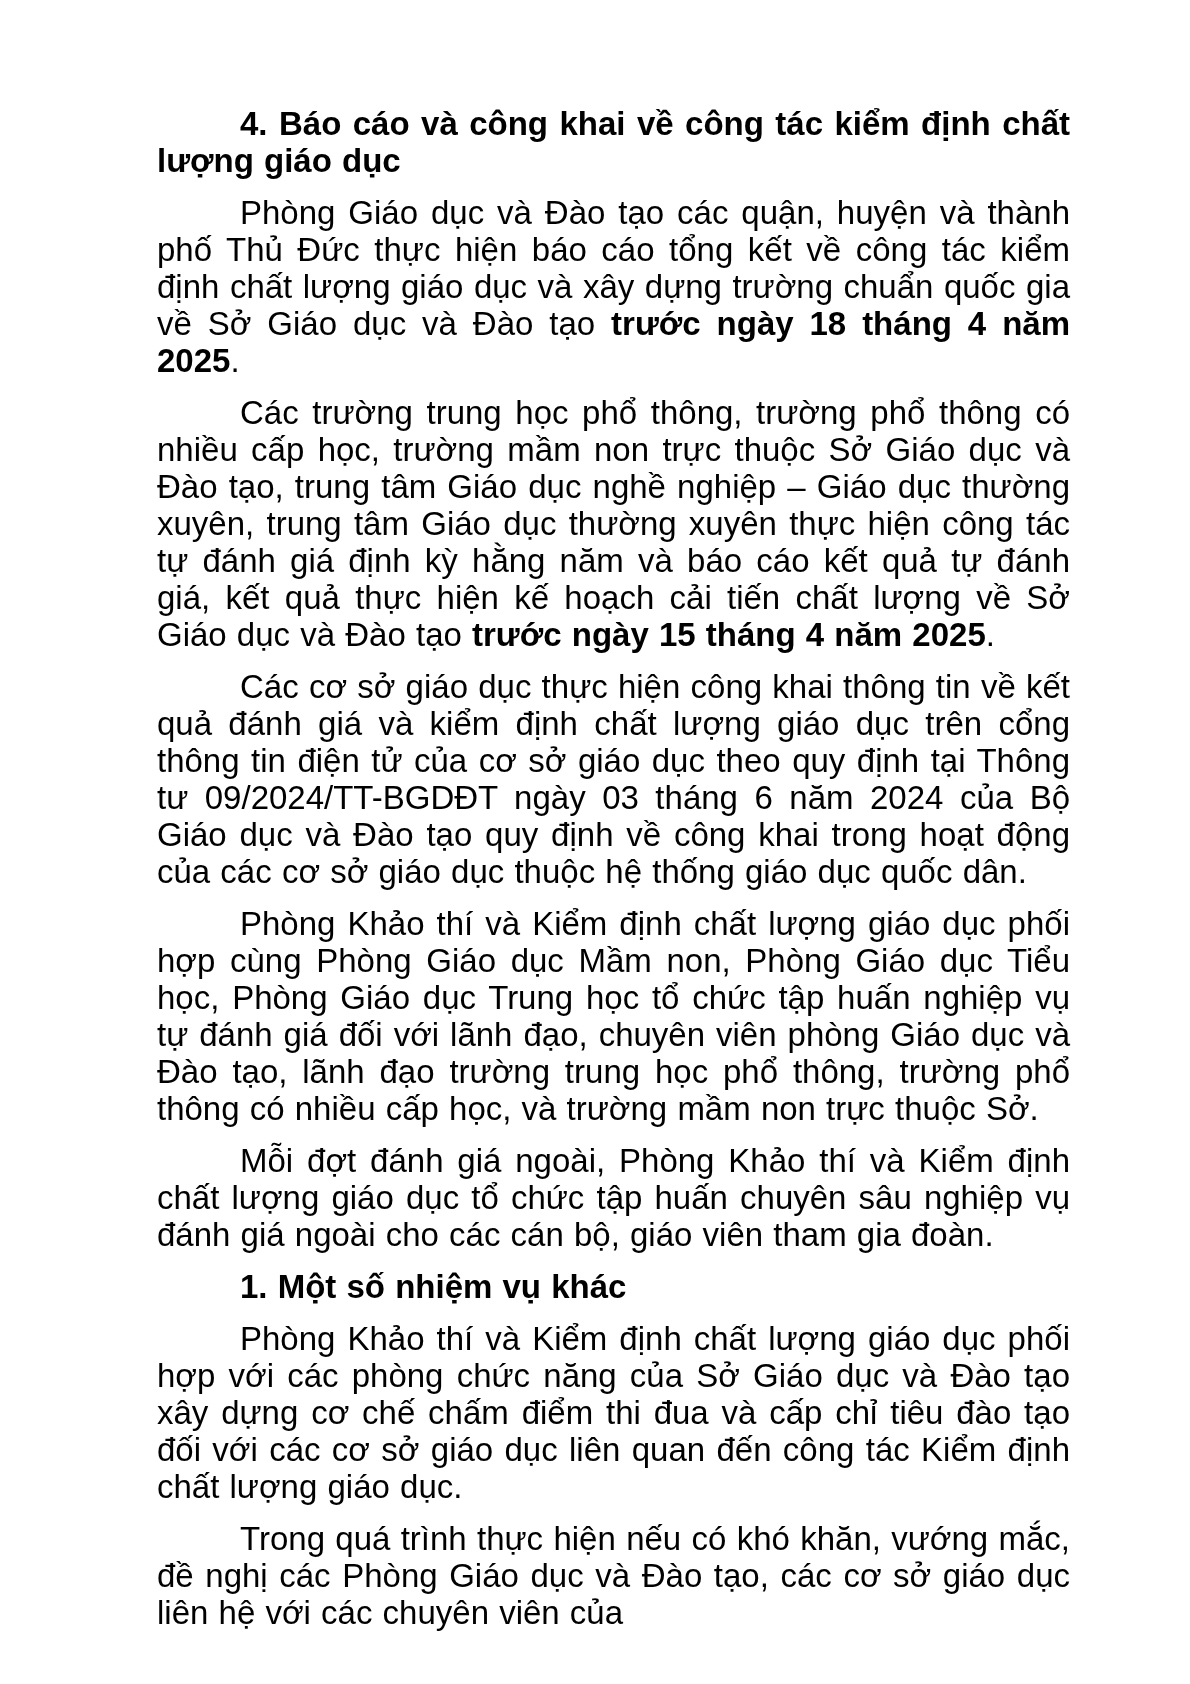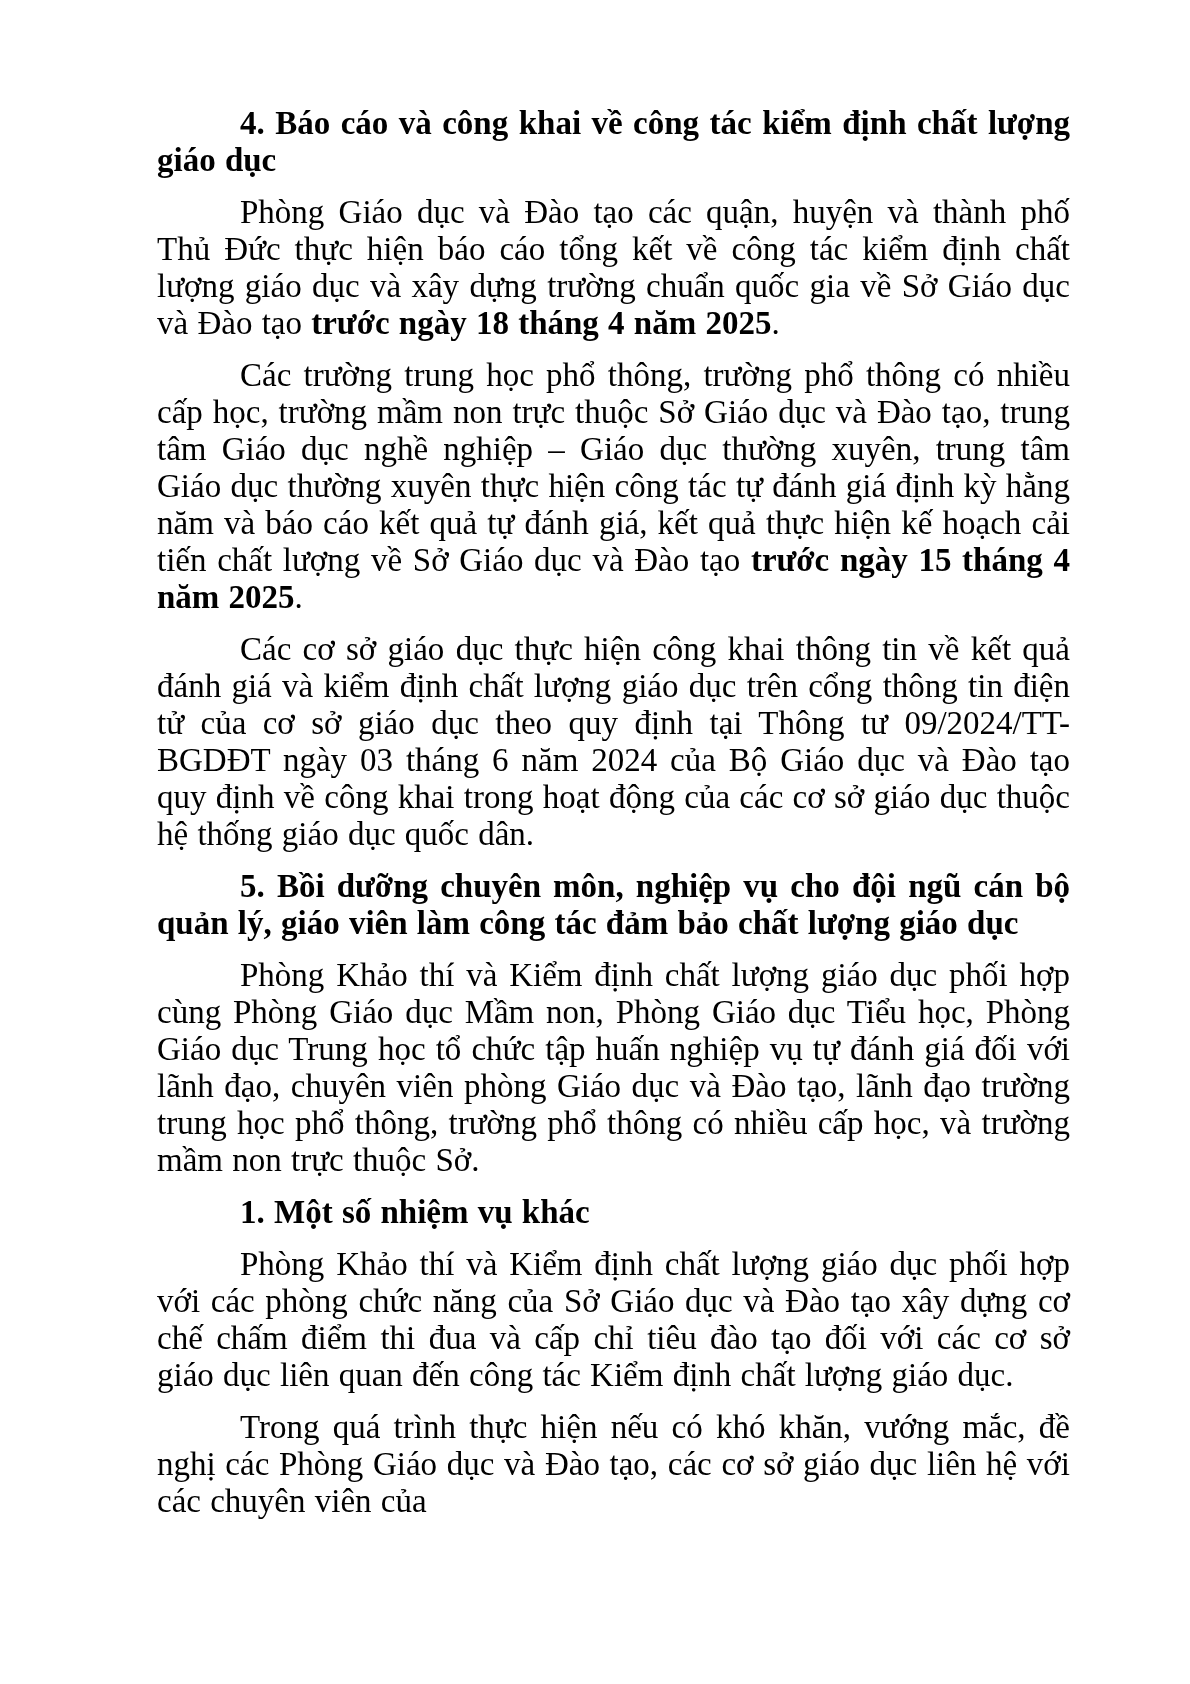--- a/index.html
+++ b/index.html
@@ -2,21 +2,21 @@
 <html lang="vi"><head>
 <meta charset="utf-8">
 <style>
   html, body { margin: 0; padding: 0; background: #ffffff; }
   .page {
     position: relative;
     width: 1190px;
     height: 1684px;
     background: #ffffff;
     color: #000000;
-    font-family: Liberation Serif, serif;
+    font-family: Liberation Sans, sans-serif;
     overflow: hidden;
   }
   .content {
     position: absolute;
     left: 157px;
     top: 105px;
     width: 913px;
   }
   .block {
     margin: 15px 0 0 0;
@@ -33,19 +33,19 @@
 </style>
 </head>
 <body>
 
 <div class="page" style="background: rgb(255, 255, 255); color: rgb(0, 0, 0);">
   <div class="content">
       <p class="block heading"><span class="b">4. Báo cáo và công khai về công tác kiểm định chất lượng giáo dục</span></p>
       <p class="block"><span class="">Phòng Giáo dục và Đào tạo các quận, huyện và thành phố Thủ Đức thực hiện báo cáo tổng kết về công tác kiểm định chất lượng giáo dục và xây dựng trường chuẩn quốc gia về Sở Giáo dục và Đào tạo </span><span class="b">trước ngày 18 tháng 4 năm 2025</span><span class="">.</span></p>
       <p class="block"><span class="">Các trường trung học phổ thông, trường phổ thông có nhiều cấp học, trường mầm non trực thuộc Sở Giáo dục và Đào tạo, trung tâm Giáo dục nghề nghiệp – Giáo dục thường xuyên, trung tâm Giáo dục thường xuyên thực hiện công tác tự đánh giá định kỳ hằng năm và báo cáo kết quả tự đánh giá, kết quả thực hiện kế hoạch cải tiến chất lượng về Sở Giáo dục và Đào tạo </span><span class="b">trước ngày 15 tháng 4 năm 2025</span><span class="">.</span></p>
       <p class="block"><span class="">Các cơ sở giáo dục thực hiện công khai thông tin về kết quả đánh giá và kiểm định chất lượng giáo dục trên cổng thông tin điện tử của cơ sở giáo dục theo quy định tại Thông tư 09/2024/TT-BGDĐT ngày 03 tháng 6 năm 2024 của Bộ Giáo dục và Đào tạo quy định về công khai trong hoạt động của các cơ sở giáo dục thuộc hệ thống giáo dục quốc dân.</span></p>
-      <p class="block heading"><span class="b">5. Bồi dưỡng chuyên môn, nghiệp vụ cho đội ngũ cán bộ quản lý, giáo viên làm công tác đảm bảo chất lượng giáo dục</span></p>
       <p class="block"><span class="">Phòng Khảo thí và Kiểm định chất lượng giáo dục phối hợp cùng Phòng Giáo dục Mầm non, Phòng Giáo dục Tiểu học, Phòng Giáo dục Trung học tổ chức tập huấn nghiệp vụ tự đánh giá đối với lãnh đạo, chuyên viên phòng Giáo dục và Đào tạo, lãnh đạo trường trung học phổ thông, trường phổ thông có nhiều cấp học, và trường mầm non trực thuộc Sở.</span></p>
+      <p class="block"><span class="">Mỗi đợt đánh giá ngoài, Phòng Khảo thí và Kiểm định chất lượng giáo dục tổ chức tập huấn chuyên sâu nghiệp vụ đánh giá ngoài cho các cán bộ, giáo viên tham gia đoàn.</span></p>
       <p class="block heading"><span class="b">1. Một số nhiệm vụ khác</span></p>
       <p class="block"><span class="">Phòng Khảo thí và Kiểm định chất lượng giáo dục phối hợp với các phòng chức năng của Sở Giáo dục và Đào tạo xây dựng cơ chế chấm điểm thi đua và cấp chỉ tiêu đào tạo đối với các cơ sở giáo dục liên quan đến công tác Kiểm định chất lượng giáo dục.</span></p>
       <p class="block"><span class="">Trong quá trình thực hiện nếu có khó khăn, vướng mắc, đề nghị các Phòng Giáo dục và Đào tạo, các cơ sở giáo dục liên hệ với các chuyên viên của</span></p>
     </div>
 </div>
 
 </body></html>

